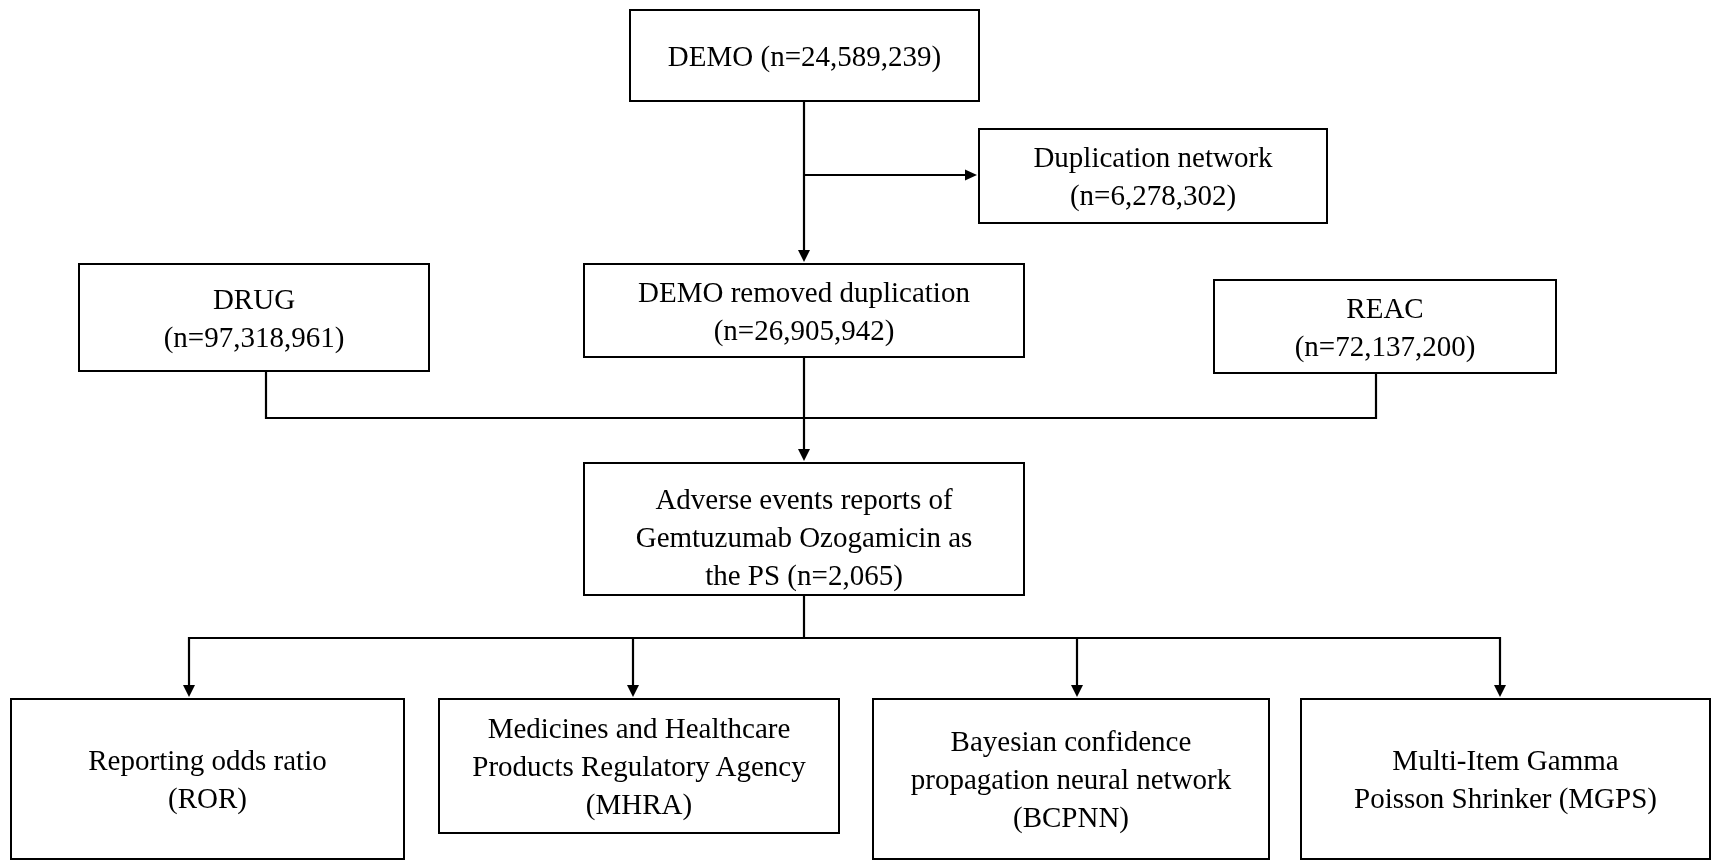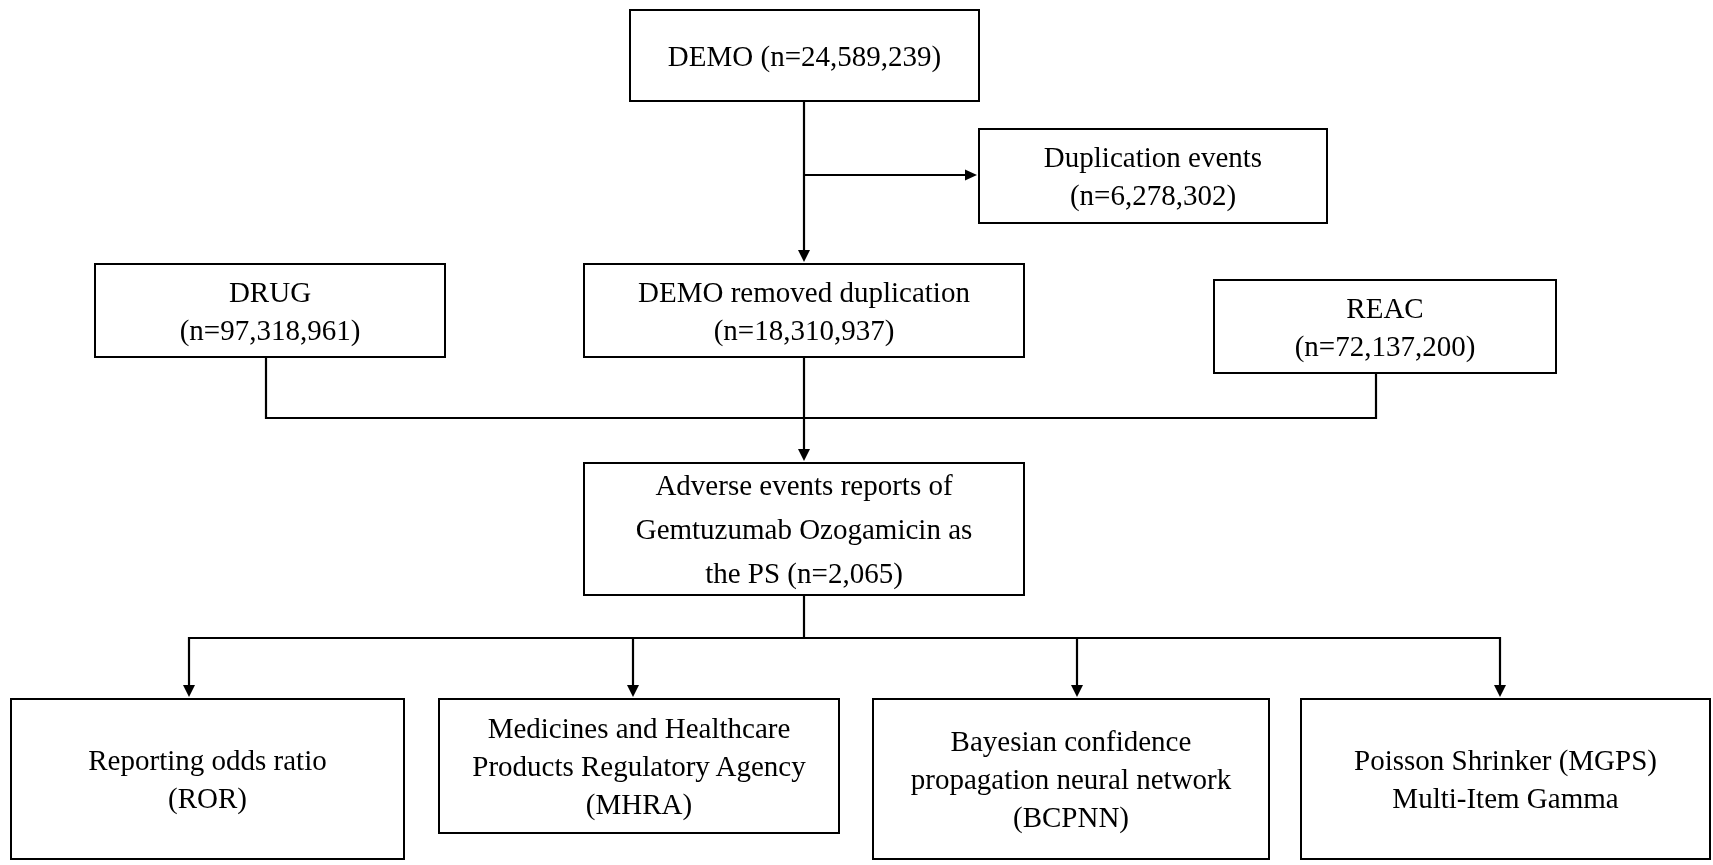--- a/index.html
+++ b/index.html
@@ -37,26 +37,26 @@
     box-sizing: border-box;
     border: 2.5px solid #000000;
     background: #ffffff;
     display: flex;
     flex-direction: column;
     justify-content: center;
     align-items: center;
     text-align: center;
     font-size: 29px;
     line-height: 38px;
-    padding: 2px 4px;
+    padding: 16px 4px;
   }
   
   #n-demo        { left: 629px;  top: 9px;   width: 351px; height: 93px;  }
   #n-dup         { left: 978px;  top: 128px; width: 350px; height: 96px;  }
-  #n-drug        { left: 94px;   top: 263px; width: 352px; height: 95px;  }
+  #n-drug        { left: 78px;   top: 263px; width: 352px; height: 109px;  }
   #n-demo-rm     { left: 583px;  top: 263px; width: 442px; height: 95px;  }
   #n-reac        { left: 1173px; top: 279px; width: 344px; height: 95px; margin-left: 40px;  }
   #n-adverse     { left: 583px;  top: 462px; width: 442px; height: 134px; justify-content: space-between; }
   #n-ror         { left: 10px;   top: 698px; width: 395px; height: 162px; }
   #n-mhra        { left: 438px;  top: 698px; width: 402px; height: 136px; }
   #n-bcpnn       { left: 872px;  top: 698px; width: 398px; height: 162px; }
   #n-mgps        { left: 1300px; top: 698px; width: 411px; height: 162px; }
 </style>
 </head>
 <body>
@@ -94,32 +94,32 @@
       <path d="M1500 637 L1500 686"></path>
       <polygon points="1494,685 1506,685 1500,697"></polygon>
     </g>
   </svg>
 
   <div class="node" id="n-demo">
     <div>DEMO (n=24,589,239)</div>
   </div>
 
   <div class="node" id="n-dup">
-    <div>Duplication events</div>
+    <div>Duplication network</div>
     <div>(n=6,278,302)</div>
   </div>
 
   <div class="node" id="n-drug">
     <div>DRUG</div>
     <div>(n=97,318,961)</div>
   </div>
 
   <div class="node" id="n-demo-rm">
     <div>DEMO removed duplication</div>
-    <div>(n=18,310,937)</div>
+    <div>(n=26,905,942)</div>
   </div>
 
   <div class="node" id="n-reac">
     <div>REAC</div>
     <div>(n=72,137,200)</div>
   </div>
 
   <div class="node" id="n-adverse">
     <div>Adverse events reports of</div>
     <div>Gemtuzumab Ozogamicin as</div>
@@ -137,17 +137,17 @@
     <div>(MHRA)</div>
   </div>
 
   <div class="node" id="n-bcpnn">
     <div>Bayesian confidence</div>
     <div>propagation neural network</div>
     <div>(BCPNN)</div>
   </div>
 
   <div class="node" id="n-mgps">
+    <div>Multi-Item Gamma</div>
     <div>Poisson Shrinker (MGPS)</div>
-    <div>Multi-Item Gamma</div>
   </div>
 
 </div>
 
 </body></html>

